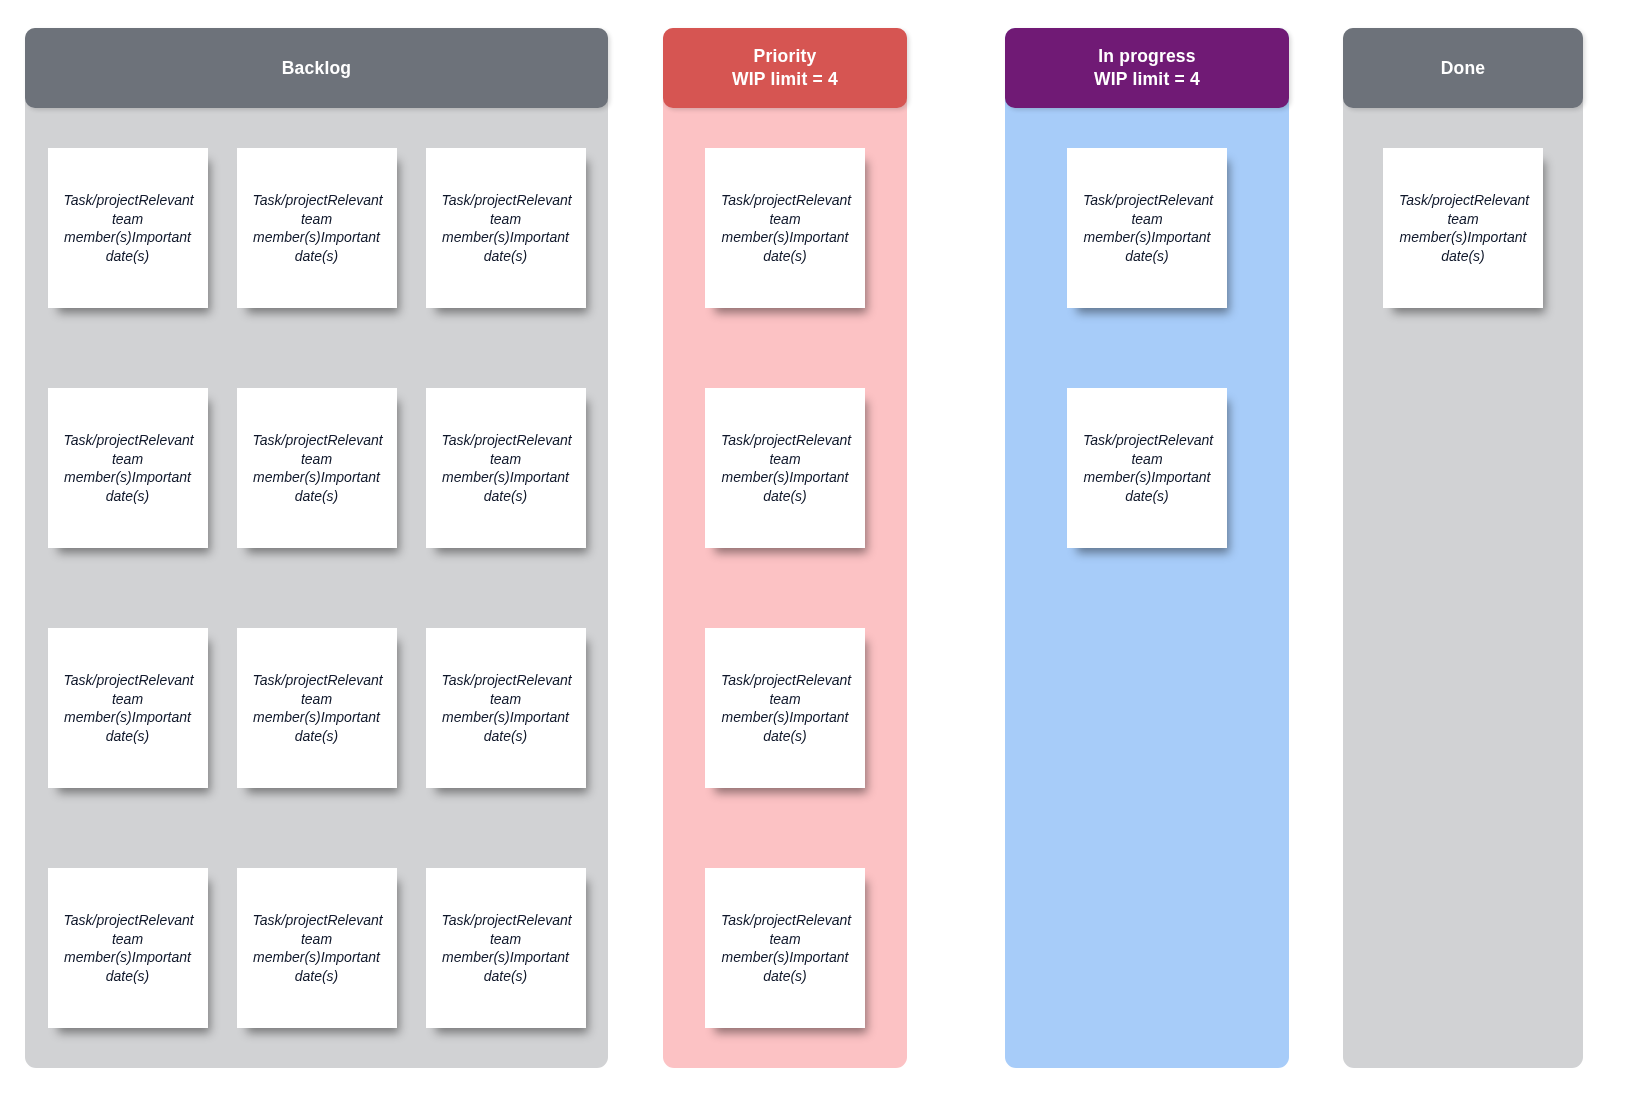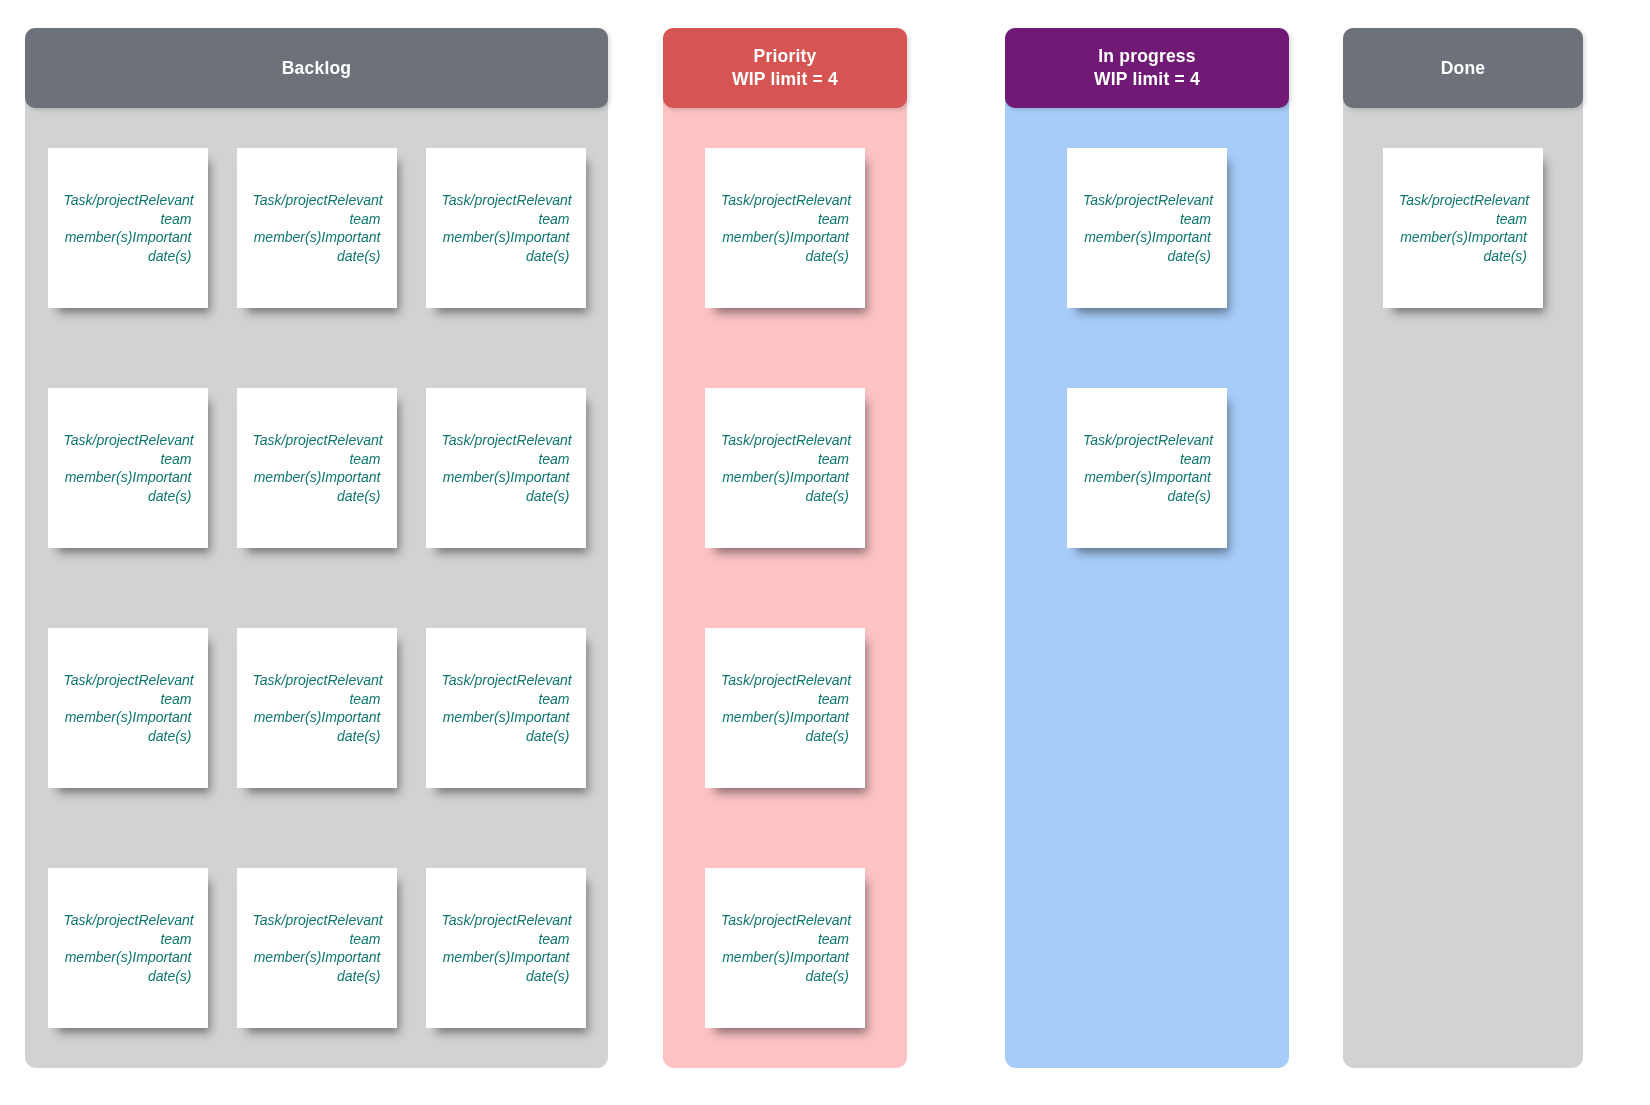--- a/index.html
+++ b/index.html
@@ -67,25 +67,25 @@
     height: 160px;
     background: #ffffff;
     box-shadow: 6px 9px 9px -4px rgba(0,0,0,0.42);
     display: flex;
     align-items: center;
     justify-content: center;
     cursor: pointer;
   }
   .card-text {
     width: 128px;
-    text-align: right;
+    text-align: center;
     font-style: italic;
     font-size: 14px;
     line-height: 18.5px;
-    color: #0f766e;
+    color: #0f172a;
   }
 </style>
 </head>
 <body>
 
 <main class="board">
     <section class="column" id="col-backlog" style="background: rgb(209, 210, 212);">
       <header class="column-header" style="background: rgb(109, 114, 122);">
         <div>Backlog</div>
       </header>

